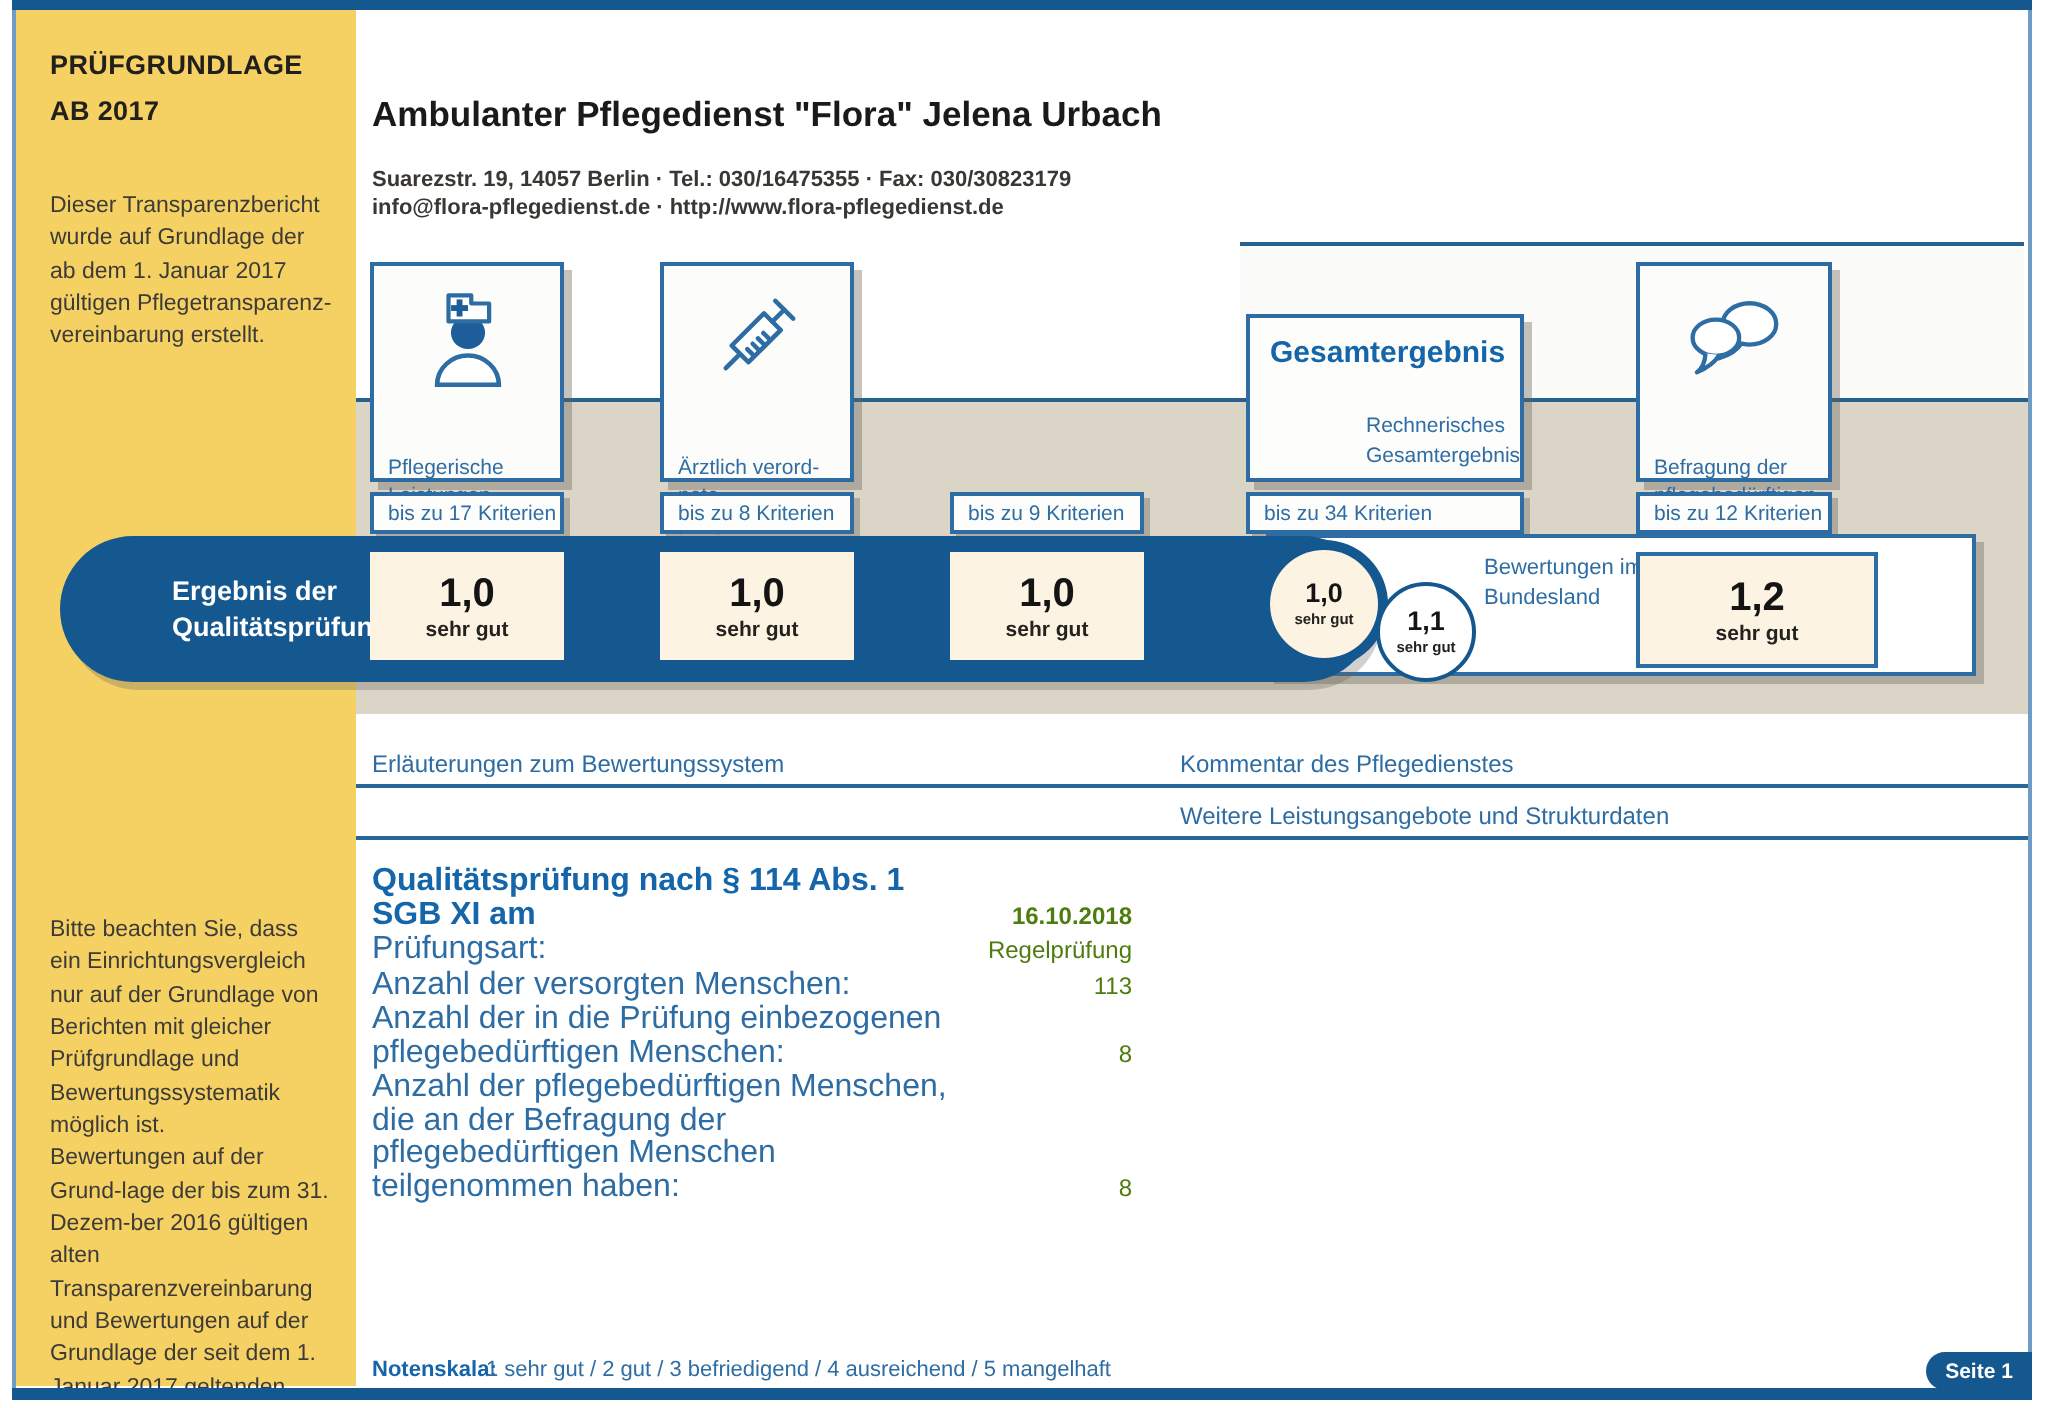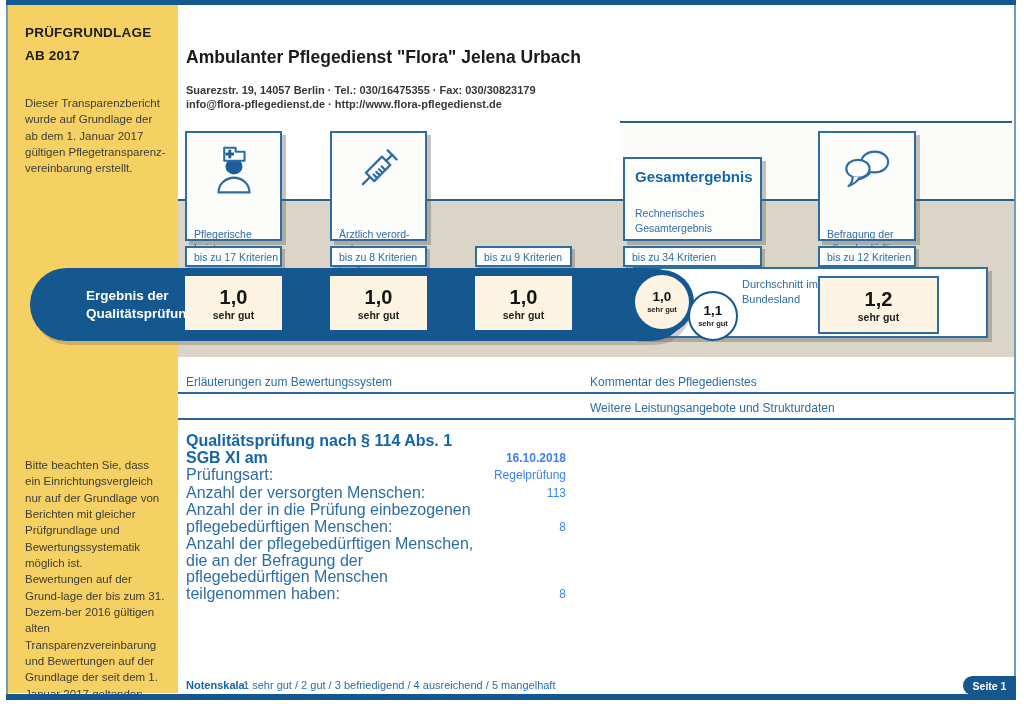--- a/index.html
+++ b/index.html
@@ -49,21 +49,21 @@
   .cat-label{padding:2px 7px 0 7px;font-size:10.5px;color:var(--link-blue);line-height:1.32;margin-top:29px;}
   .crit-strip{position:absolute;top:246px;height:21px;background:#fdfdfc;border:2px solid var(--link-blue);
     box-shadow:3px 3px 0 rgba(104,98,88,.38);z-index:2;font-size:10.5px;color:var(--link-blue);
     display:flex;align-items:center;padding-left:7px;}
   .col1{left:185px;width:97px;} .col2{left:330px;width:97px;} .col3{left:475px;width:97px;}
   .col4{left:623px;width:139px;} .col5{left:818px;width:98px;}
 
   .overall-box{position:absolute;left:623px;top:157px;width:139px;height:84px;background:#fdfdfc;
     border:2px solid var(--link-blue);box-shadow:4px 4px 0 rgba(104,98,88,.38);z-index:2;padding:9px 10px;}
   .overall-title{font-size:15px;font-weight:bold;color:var(--title-blue);margin-bottom:21px;}
-  .overall-sub{font-size:10.5px;color:var(--link-blue);line-height:1.4;}
+  .overall-sub{font-size:10.5px;color:var(--link-blue);line-height:1.4;margin-left:48px;}
 
   
   .result-container{position:absolute;left:633px;top:267px;width:355px;height:71px;background:#fff;
     border:2px solid var(--link-blue);box-shadow:4px 4px 0 rgba(104,98,88,.38);z-index:3;}
   .banner{position:absolute;left:30px;top:268px;width:658px;height:73px;background:var(--accent-dark-blue);
     border-radius:37px;box-shadow:3px 4px 0 rgba(104,98,88,.30);z-index:4;}
   .banner-label{position:absolute;left:56px;top:19px;width:130px;color:#fff;font-size:13.5px;font-weight:bold;line-height:1.3;}
   .grade-box{position:absolute;top:276px;height:54px;background:var(--grade-cream);z-index:5;
     display:flex;flex-direction:column;align-items:center;justify-content:center;}
   .grade-num{font-size:20px;font-weight:bold;color:#141414;line-height:1.1;}
@@ -83,21 +83,21 @@
     line-height:1.35;z-index:5;}
 
   
   .doc-link{position:absolute;font-size:12px;color:var(--link-blue);z-index:2;cursor:pointer;}
   .hr-blue{position:absolute;left:178px;width:836px;height:2px;background:#2a659c;z-index:2;}
 
   
   .inspect{position:absolute;left:186px;top:433px;width:380px;z-index:2;}
   .inspect-row{display:flex;align-items:flex-end;margin-bottom:1px;}
   .inspect-label{width:300px;font-size:16px;color:var(--link-blue);line-height:16.5px;}
-  .inspect-value{flex:1;text-align:right;font-size:12px;color:#3b82f6;line-height:16.5px;}
+  .inspect-value{flex:1;text-align:right;font-size:12px;color:#4d7c0f;line-height:16.5px;}
   .inspect-row.first .inspect-label{font-weight:bold;color:var(--title-blue);}
   .inspect-row.first .inspect-value{font-weight:bold;}
 
   
   .scale-label{position:absolute;left:186px;top:679px;font-size:11px;font-weight:bold;color:var(--title-blue);z-index:2;}
   .scale-text{position:absolute;left:243px;top:679px;font-size:11px;color:var(--link-blue);z-index:2;}
   .page-badge{position:absolute;left:963px;top:676px;width:53px;height:19px;background:var(--accent-dark-blue);
     border-radius:10px 0 0 10px;color:#fff;font-size:10.5px;font-weight:bold;z-index:10;
     display:flex;align-items:center;justify-content:center;}
 
@@ -201,21 +201,21 @@
   <div class="ring">
     <div class="circle-cream">
       <div class="circ-num">1,0</div>
       <div class="circ-word">sehr gut</div>
     </div>
   </div>
   <div class="circle-white">
     <div class="circ-num">1,1</div>
     <div class="circ-word">sehr gut</div>
   </div>
-  <div class="avg-label">Durchschnitt im Bundesland</div>
+  <div class="avg-label">Bewertungen im Bundesland</div>
 
   <div class="grade-box grade-12">
     <div class="grade-num">1,2</div>
     <div class="grade-word">sehr gut</div>
   </div>
 
   <div class="doc-link" style="left:186px;top:375px;">Erläuterungen zum Bewertungssystem</div>
   <div class="doc-link" style="left:590px;top:375px;">Kommentar des Pflegedienstes</div>
   <div class="hr-blue" style="top:392px;"></div>
   <div class="doc-link" style="left:590px;top:401px;">Weitere Leistungsangebote und Strukturdaten</div>

